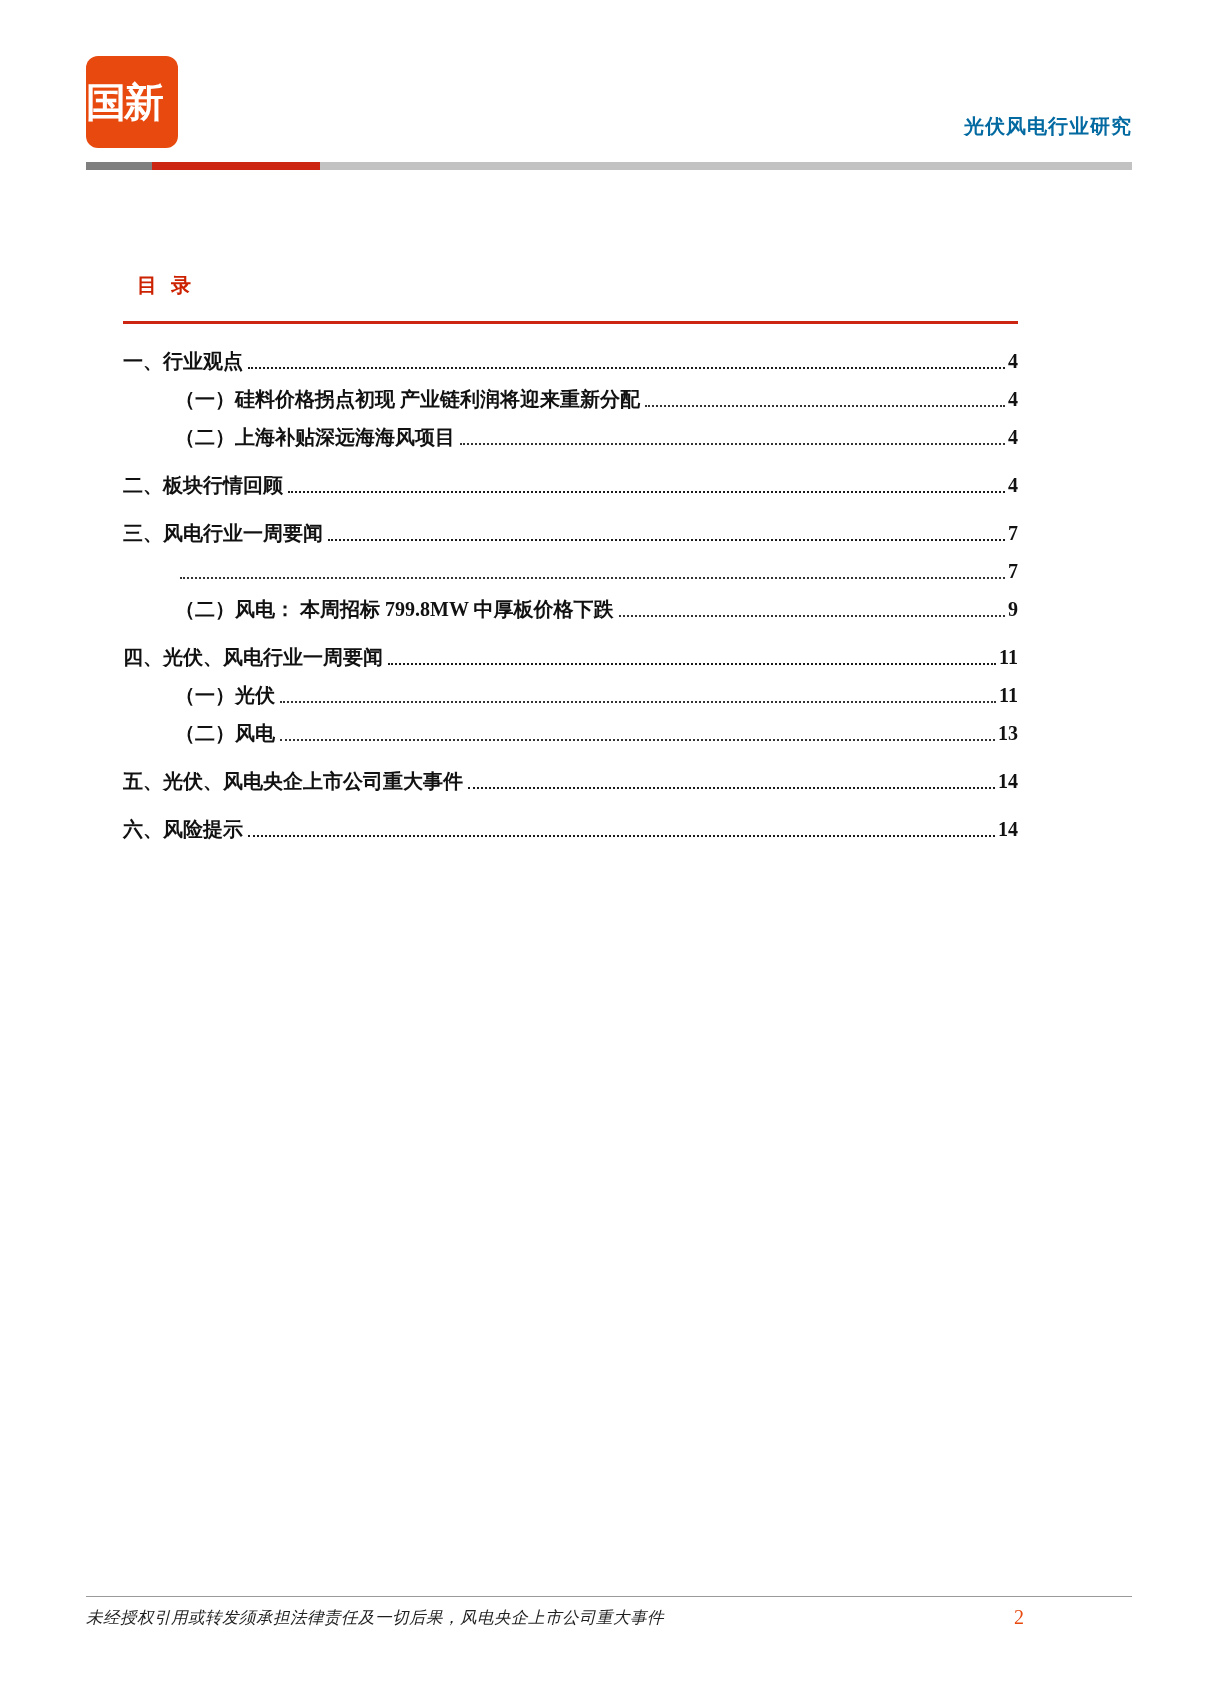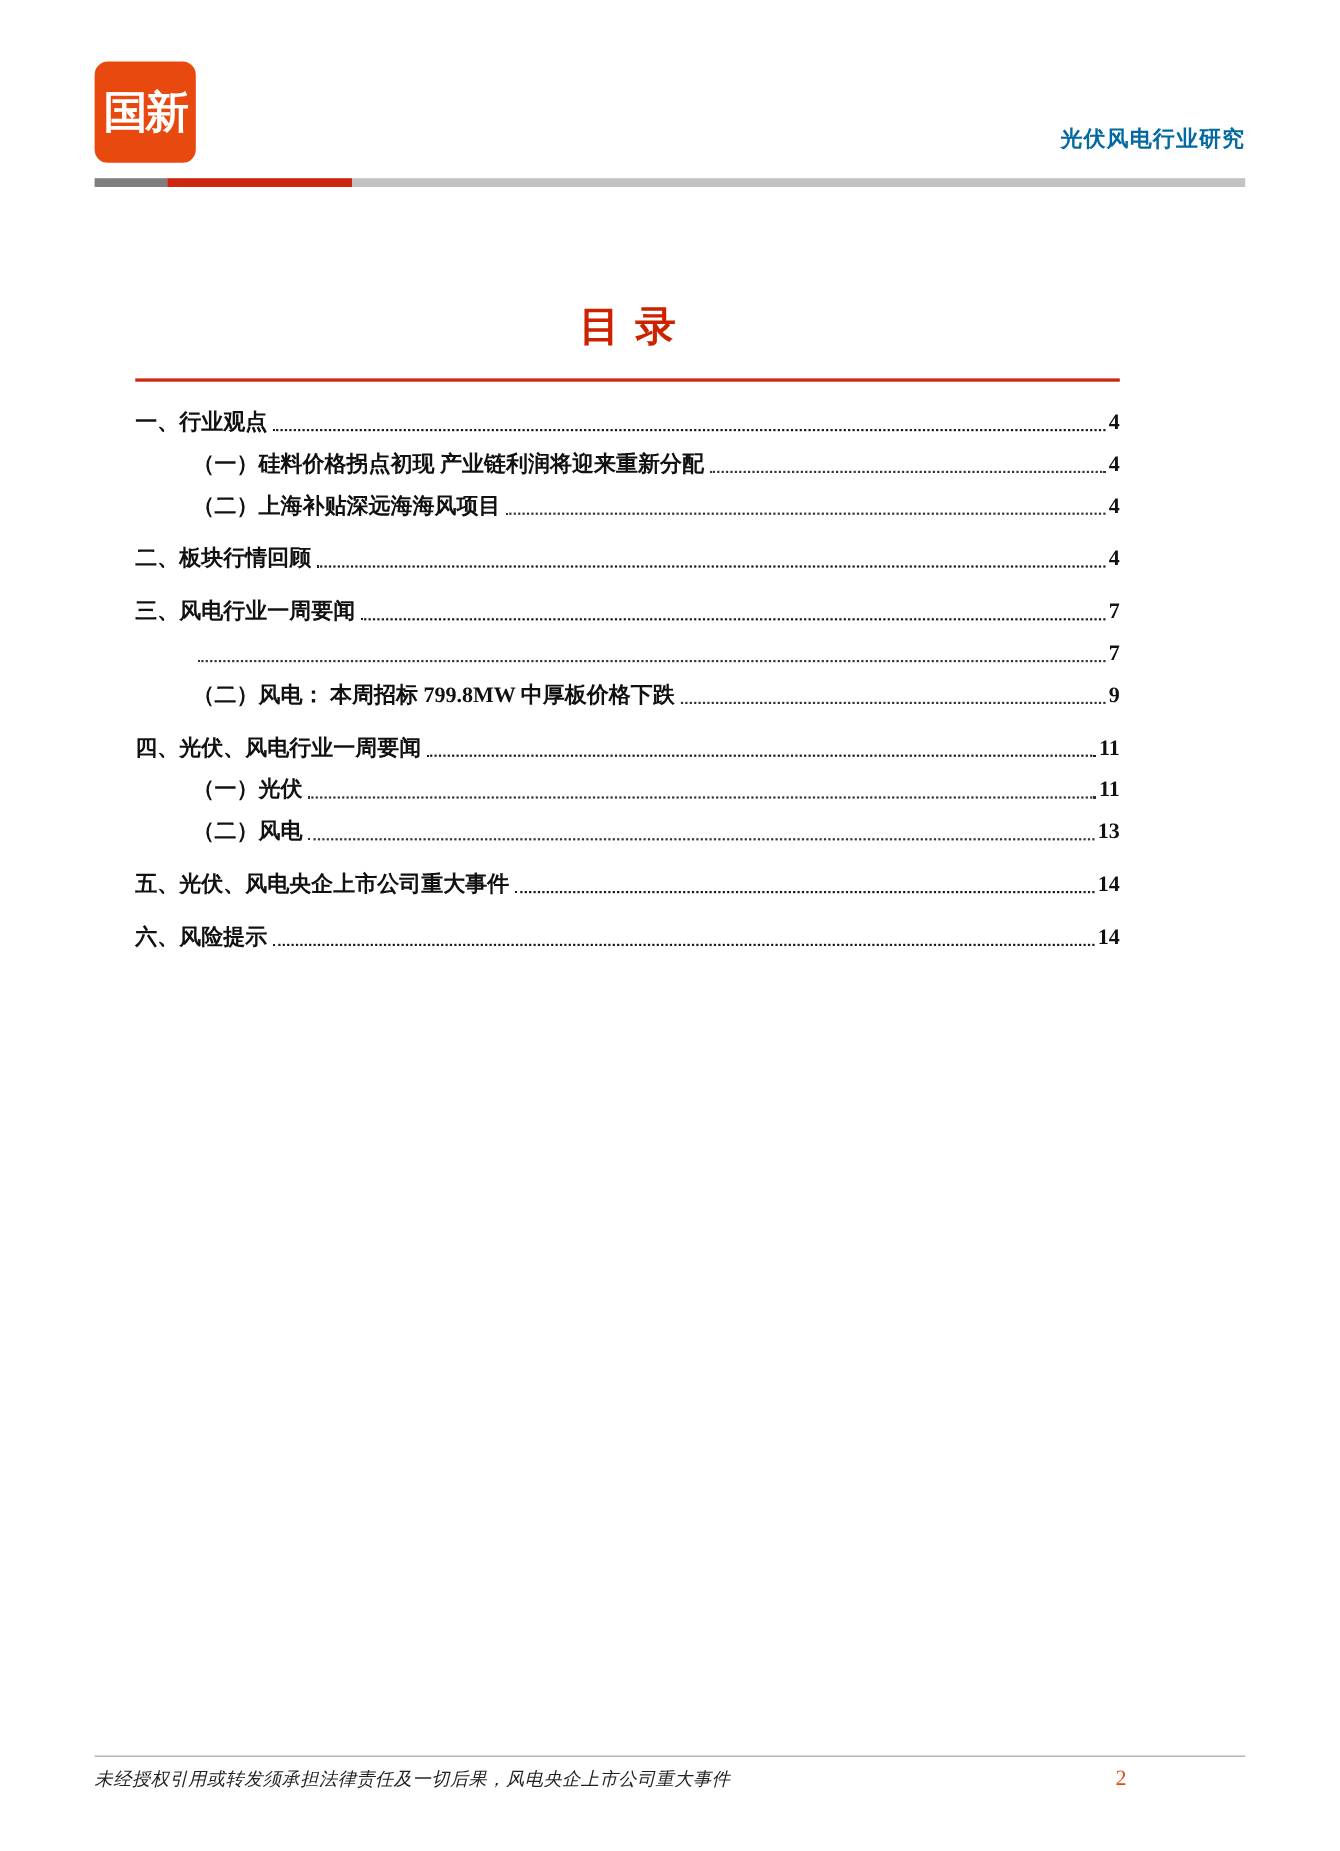--- a/index.html
+++ b/index.html
@@ -5,21 +5,21 @@
   * { margin:0; padding:0; box-sizing:border-box; }
   html,body { background:#ffffff; }
   body { font-family:"Liberation Serif","DejaVu Serif",serif; color:#111; }
   .page { position:relative; width:1218px; height:1683px; margin:0 auto; background:#fff; overflow:hidden; }
 
   
   .header { position:absolute; top:56px; left:86px; width:1046px; }
   .brand-row { display:flex; align-items:flex-end; }
   .logo-box {
     width:92px; height:92px; background:#e8490f; border-radius:12px;
-    display:flex; align-items:center; justify-content:center;
+    display:flex; align-items:center; justify-content:flex-start;
     color:#fff; font-family:"Liberation Sans","DejaVu Sans",sans-serif;
     font-weight:bold; font-size:40px; letter-spacing:-2px; line-height:1;
   }
   .brand-text { margin-left:14px; padding-bottom:4px; }
   .brand-cn {
     font-family:"Liberation Sans","DejaVu Sans",sans-serif;
     font-size:46px; font-weight:bold; color:#141414; letter-spacing:3px; line-height:1.05;
   }
   .brand-en {
     font-family:"Liberation Sans","DejaVu Sans",sans-serif;
@@ -30,21 +30,21 @@
     font-size:20px; font-weight:bold; color:#0369a1; letter-spacing:1px;
   }
   .header-bar { display:flex; margin-top:14px; height:8px; }
   .bar-dark  { width:66px;  background:#7f7f7f; }
   .bar-red   { width:168px; background:#cc2613; }
   .bar-light { flex:1;      background:#c2c2c2; }
 
   
   .toc { position:absolute; left:123px; top:272px; width:895px; }
   .toc-title {
-    text-align:center; font-size:37px; font-weight:bold; color:#cc2200;
+    font-size:20px; font-weight:bold; color:#cc2200;
     letter-spacing:14px; text-indent:14px;
   }
   .toc-rule { height:3px; background:#cc2613; margin-top:22px; }
   .toc-list { margin-top:24px; }
   .toc-entry { display:flex; align-items:flex-end; font-size:20px; line-height:1.3; }
   .toc-entry.lvl1 { font-weight:bold; margin-top:22px; }
   .toc-entry.lvl2 { font-weight:bold; margin-top:12px; padding-left:52px; }
   .toc-label { white-space:nowrap; }
   .toc-leader { flex:1; border-bottom:2.4px dotted #1a1a1a; margin:0 3px 5px 5px; min-width:20px; }
   .toc-entry.lvl2 .toc-leader { border-bottom-width:2px; border-bottom-color:#333; }

